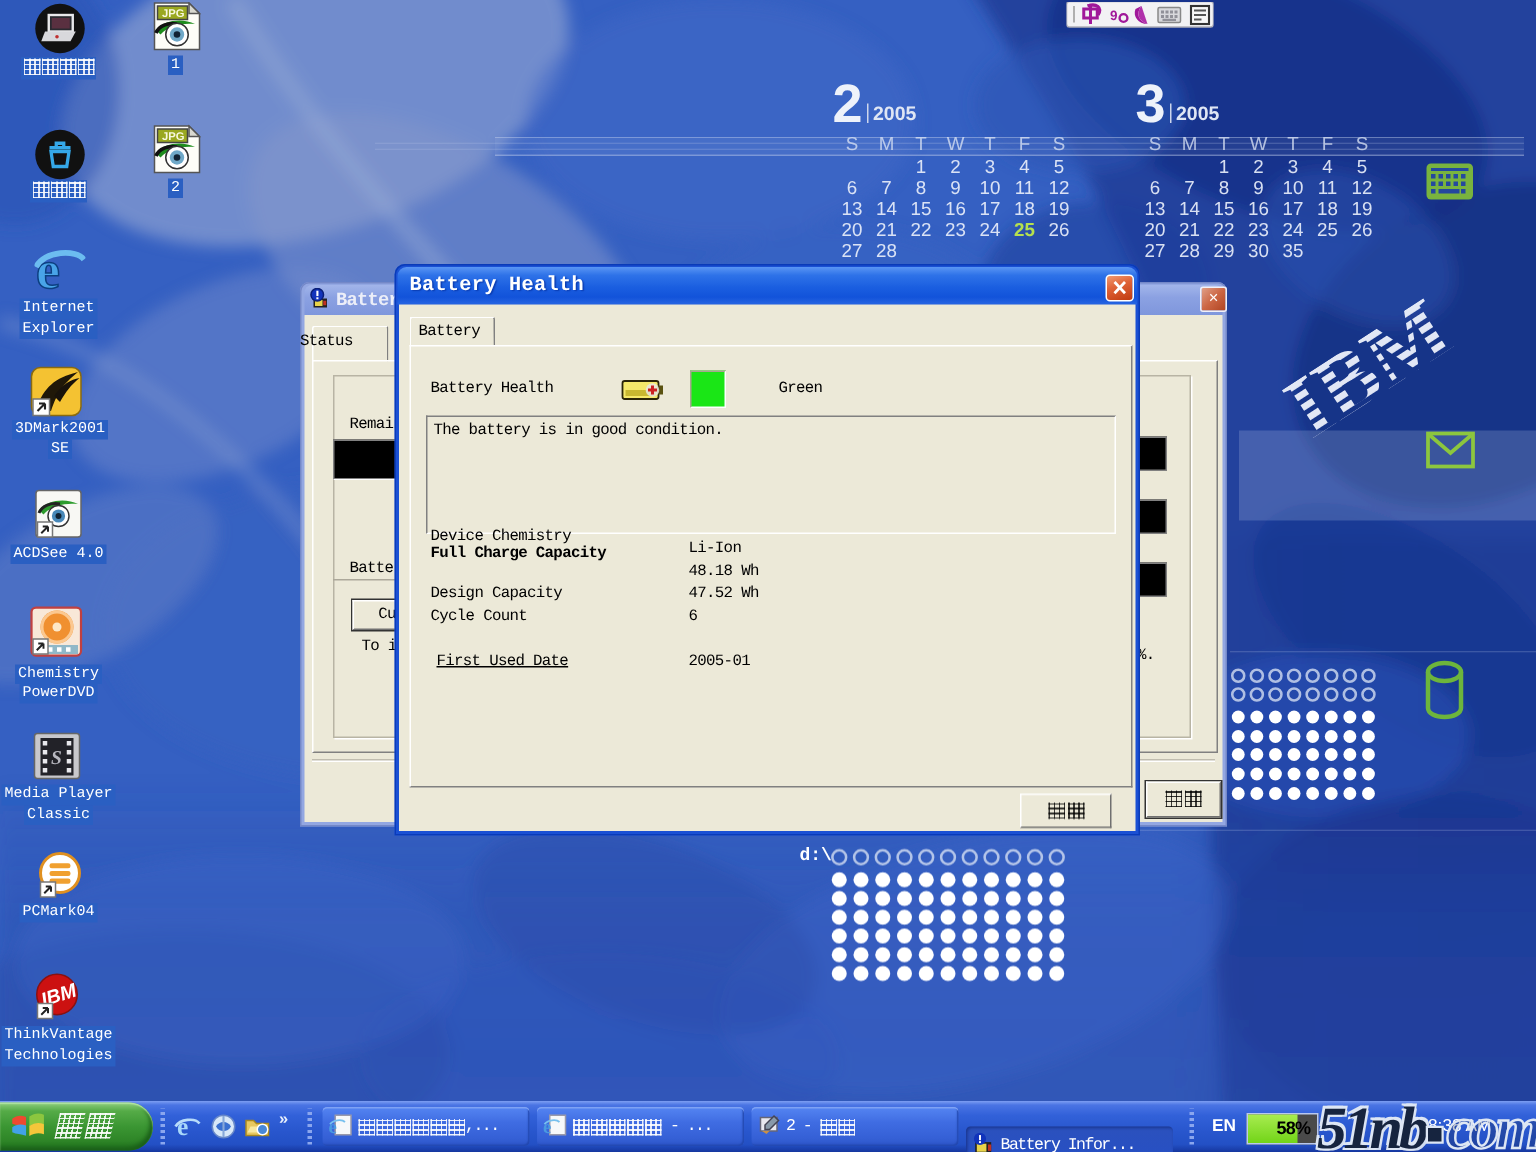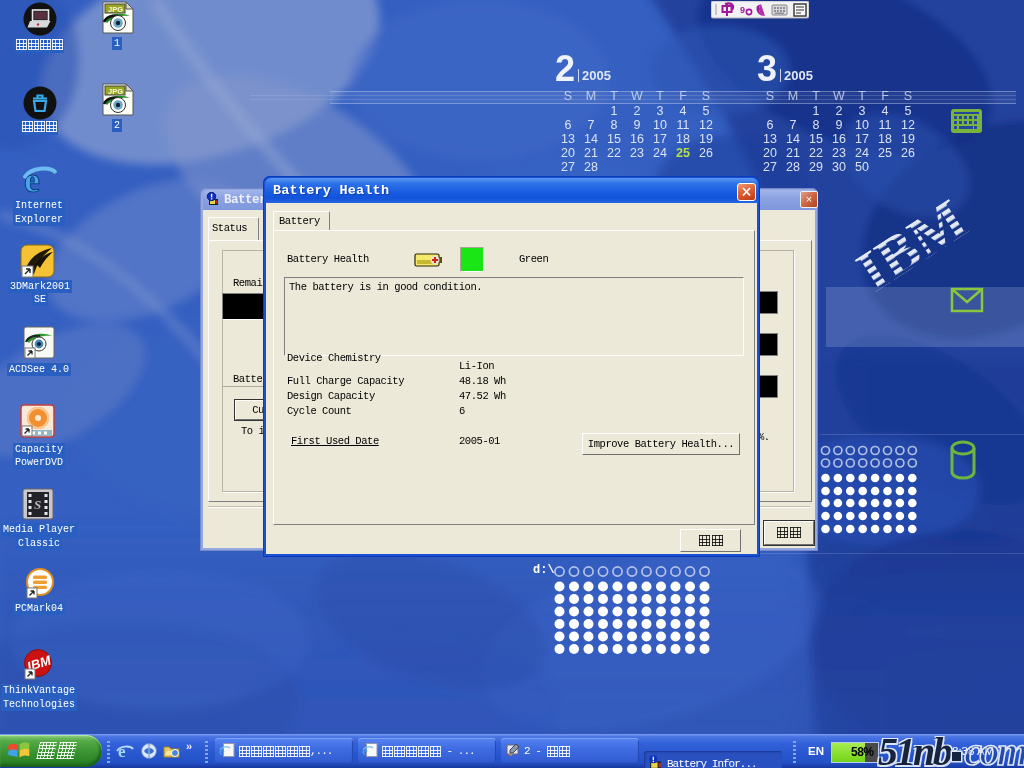--- a/index.html
+++ b/index.html
@@ -174,21 +174,21 @@
   <circle cx="18" cy="14" r="10" fill="none" stroke="#fbc890" stroke-width="2"></circle>
   <circle cx="18" cy="14" r="3" fill="#fde8c8"></circle>
   <rect x="4" y="26" width="28" height="6" fill="#90b8c8"></rect>
   <rect x="6" y="27.5" width="3" height="3" fill="#fff"></rect>
       <rect x="12" y="27.5" width="3" height="3" fill="#fff"></rect>
       <rect x="18" y="27.5" width="3" height="3" fill="#fff"></rect>
       <rect x="24" y="27.5" width="3" height="3" fill="#fff"></rect>
   <rect x="2" y="22" width="10" height="10" fill="#fff" stroke="#777"></rect>
   <path d="M4.5,29.5 L9,25 M9,25 L9,28.5 M9,25 L5.5,25" stroke="#222" stroke-width="1.3" fill="none"></path>
  </svg>
- <div class="lbl" style="left:8px;top:443px;width:62px;line-height:13px"><span class="bg">Capacity</span><br><span class="bg">PowerDVD</span></div>
+ <div class="lbl" style="left:8px;top:443px;width:62px;line-height:13px"><span class="bg">Chemistry</span><br><span class="bg">PowerDVD</span></div>
 
  <svg class="abs" style="left:22px;top:488px" width="32" height="33" viewBox="0 0 32 33">
   <rect x="1" y="1" width="30" height="30" rx="2" fill="#c8c8cc" stroke="#666"></rect>
   <rect x="5" y="4" width="22" height="25" fill="#222228"></rect>
   <g fill="#e8e8ec">
         <rect x="6.5" y="6" width="3" height="3"></rect>
         <rect x="6.5" y="12" width="3" height="3"></rect>
         <rect x="6.5" y="18" width="3" height="3"></rect>
         <rect x="6.5" y="24" width="3" height="3"></rect>
         <rect x="22.5" y="6" width="3" height="3"></rect>
@@ -331,21 +331,21 @@
         <span>23</span>
         <span>24</span>
         <span>25</span>
         <span>26</span>
       </div>
   <div class="row">
         <span>27</span>
         <span>28</span>
         <span>29</span>
         <span>30</span>
-        <span>50</span>
+        <span>35</span>
         <span></span>
         <span></span>
       </div>
  </div>
 </div>
 <div id="greenbits">
  <svg class="abs" style="left:950px;top:108px;" width="34" height="27" viewBox="0 0 34 27">
   <rect x="1" y="1" width="31" height="24" rx="3" fill="#79b33e"></rect>
   <g fill="#24489e">
    <rect x="4" y="4" width="25" height="2"></rect>
@@ -580,21 +580,21 @@
       <rect x="4" y="8" width="5" height="4" fill="#e8d44a"></rect>
       <rect x="9.5" y="8.5" width="2" height="3" fill="#c03020"></rect>
   <circle cx="5.5" cy="4.5" r="4.2" fill="#1133bb" stroke="#0a1f77"></circle>
       <rect x="4.9" y="1.8" width="1.4" height="3.6" fill="#fff"></rect>
       <rect x="4.9" y="6.2" width="1.4" height="1.3" fill="#fff"></rect>
  </svg>
  <div class="abs" style="left:24px;top:5px;color:#eceef8;font-size:12.5px;font-weight:bold;font-family:'Liberation Mono',monospace;letter-spacing:-0.5px;">Battery Information</div>
  <div class="abs" style="left:600px;top:3px;width:16px;height:15px;background:linear-gradient(135deg,#e0a088 0%,#cc6644 50%,#b04422 100%);border:1px solid #f0f0f8;border-radius:2px;color:#fff;font-size:11px;line-height:14px;text-align:center;font-family:'Liberation Sans',sans-serif;">×</div>
  <div class="abs" style="left:3px;top:22px;width:612px;height:338px;background:#ece9d8;"></div>
  <div class="abs" style="left:8px;top:29px;width:49px;height:23px;background:#ece9d8;border:1px solid #fff;border-right-color:#808080;border-bottom:none;border-radius:2px 2px 0 0;"></div>
- <div class="abs mono10" style="left:0;top:34px;margin-left:12px;">Status</div>
+ <div class="abs mono10" style="left:0;top:34px;">Status</div>
  <div class="abs" style="left:8px;top:52px;width:602px;height:260px;border:1px solid #fff;border-right-color:#808080;border-bottom-color:#808080;"></div>
  <div class="abs" style="left:22px;top:62px;width:570px;height:240px;border:1px solid #b8b4a4;box-shadow:1px 1px 0 #fff;"></div>
  <div class="abs mono10" style="left:33px;top:89px;">Remaining capacity</div>
  <div class="abs" style="left:22px;top:105px;width:120px;height:25px;background:#000;border:1px solid #808080;border-right-color:#fff;border-bottom-color:#fff;"></div>
  <div class="abs mono10" style="left:33px;top:185px;">Battery</div>
  <div class="abs" style="left:22px;top:198px;width:240px;height:1px;background:#aca89a;"></div>
  <div class="abs btn mono10" style="left:35px;top:212px;width:85px;height:18px;line-height:18px;">Customize</div>
  <div class="abs mono10" style="left:41px;top:237px;">To improve</div>
  <div class="abs" style="left:545px;top:103px;width:31px;height:21px;background:#000;border:1px solid #808080;"></div>
  <div class="abs" style="left:545px;top:145px;width:31px;height:21px;background:#000;border:1px solid #808080;"></div>
@@ -628,29 +628,28 @@
         </g>
    <circle cx="21" cy="11" r="4.5" fill="#e8e8e0" opacity="0.85"></circle>
    <path d="M21,8 L21,14 M18,11 L24,11" stroke="#cc2222" stroke-width="2"></path>
   </svg>
   <div class="abs" style="left:194px;top:44px;width:22px;height:23px;background:#1ae616;border:1px solid #a8a590;border-right-color:#fff;border-bottom-color:#fff;"></div>
   <div class="abs mono10" style="left:225px;top:50px;margin-left:28px;">Green</div>
   <div class="abs" style="left:18px;top:74px;width:458px;height:77px;background:#ece9d8;border:1px solid #808080;border-right-color:#fff;border-bottom-color:#fff;"></div>
   <div class="abs mono10" style="left:23px;top:78px;text-align:center;">The battery is in good condition.</div>
   <div class="abs mono10" style="left:21px;top:149px;">Device Chemistry</div>
       <div class="abs mono10" style="left:193px;top:157px;">Li-Ion</div>
-  <div class="abs mono10" style="left:21px;top:172px;">Full Charge Capacity</div>
+  <div class="abs mono10" style="left:21px;top:160px;font-weight:bold;">Full Charge Capacity</div>
       <div class="abs mono10" style="left:193px;top:172px;">48.18 Wh</div>
   <div class="abs mono10" style="left:21px;top:187px;">Design Capacity</div>
       <div class="abs mono10" style="left:193px;top:187px;">47.52 Wh</div>
   <div class="abs mono10" style="left:21px;top:202px;">Cycle Count</div>
       <div class="abs mono10" style="left:193px;top:202px;">6</div>
   <div class="abs mono10" style="left:25px;top:232px;text-decoration:underline;">First Used Date</div>
       <div class="abs mono10" style="left:193px;top:232px;">2005-01</div>
-  <div class="abs btn mono10" style="left:316px;top:230px;width:156px;height:20px;line-height:20px;box-shadow:none;border-color:#fff #707070 #707070 #fff;">Improve Battery Health...</div>
   <div class="abs btn" style="left:414px;top:326px;width:59px;height:21px;line-height:21px;box-shadow:none;border-color:#fff #707070 #707070 #fff;"><i class="cjd" style="width:11px;height:11px;margin:4.5px 1px;"></i><i class="cjd" style="width:11px;height:11px;margin:4.5px 1px;"></i></div>
  </div>
 </div>
 <div id="taskbar" class="abs" style="left:0px;top:734px;width:1024px;height:34px;background:linear-gradient(180deg,#7d9ef2 0%,#4a74e4 8%,#3261d9 28%,#2856cd 60%,#2350c5 85%,#16379f 100%);">
  <div class="abs" style="left:0px;top:1px;width:102px;height:32px;border-radius:0 16px 16px 0;background:linear-gradient(180deg,#8fce7e 0%,#55ab47 18%,#3b9633 50%,#2e8527 80%,#1f6f1d 100%);box-shadow:inset 0 1px 1px #b8e8a8, inset -2px -2px 3px #1a5f18;"></div>
  <svg class="abs" style="left:6px;top:5px;" width="26" height="26" viewBox="0 0 24 24">
   <g transform="skewY(-7)">
   <path d="M2,6.5 C4.5,4.8 7.5,4.8 10.5,6.5 L10.5,12.6 C7.5,11 4.5,11 2,9.6 Z" fill="#ee4a30"></path>
   <path d="M12.5,6.5 C15.5,4.8 18.5,4.8 21.5,6.5 L21.5,12.6 C18.5,11 15.5,11 12.5,12.6 Z" fill="#8cc63f"></path>
   <path d="M2,11.8 C4.5,10.2 7.5,10.2 10.5,11.8 L10.5,18 C7.5,16.4 4.5,16.4 2,14.8 Z" fill="#42a2e8"></path>

